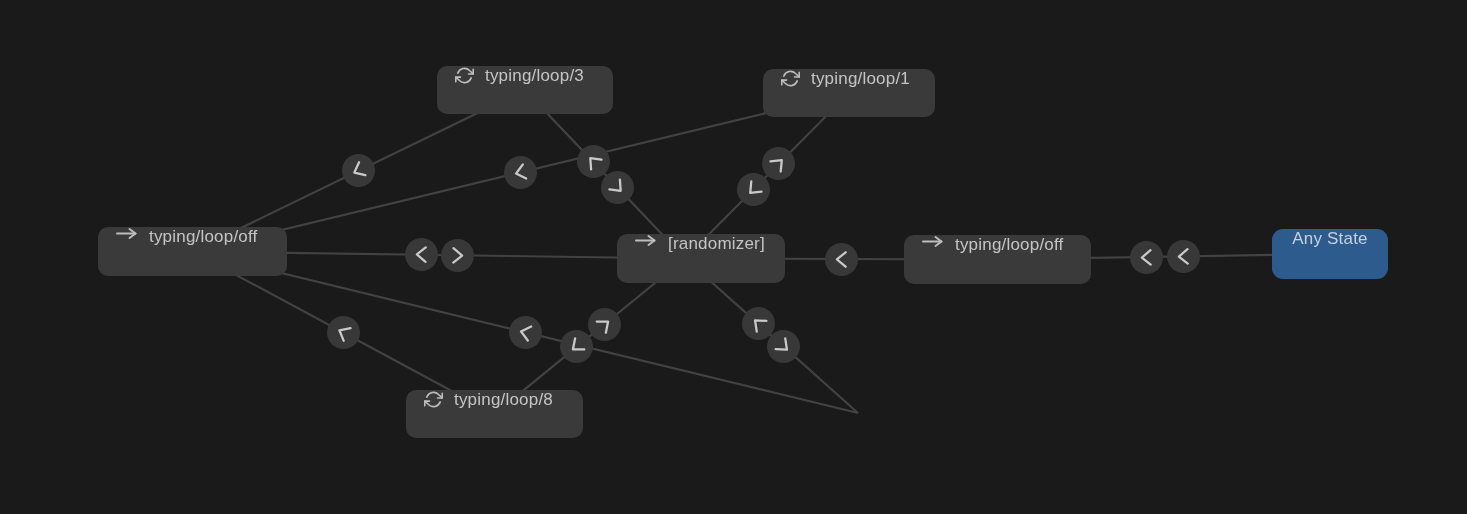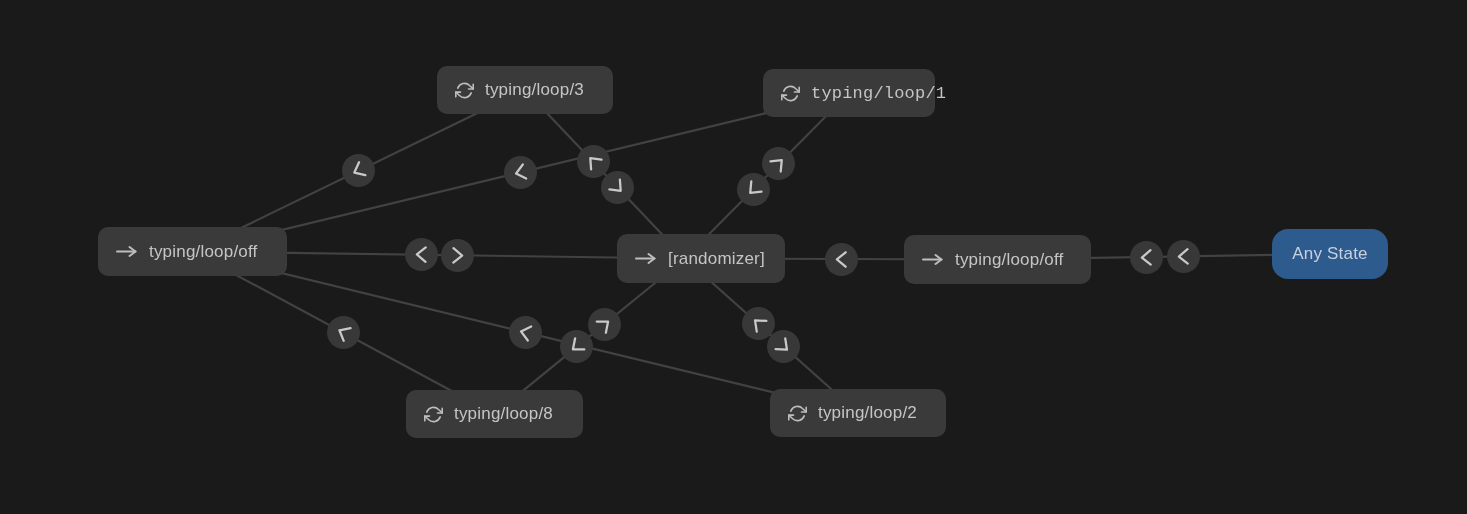--- a/index.html
+++ b/index.html
@@ -24,33 +24,33 @@
   #badge-layer{position:absolute;left:0;top:0;width:1467px;height:514px;pointer-events:none;}
   .badge{
     position:absolute;width:33px;height:33px;border-radius:50%;
     background:var(--badge-bg);pointer-events:auto;
   }
   .badge svg{width:100%;height:100%;display:block;transform-origin:50% 50%;}
   .badge polyline{fill:none;stroke:var(--badge-glyph);stroke-width:2.2;stroke-linecap:round;stroke-linejoin:round;}
   .node{
     position:absolute;box-sizing:border-box;
     background:var(--node-bg);border-radius:10px;
-    display:flex;align-items:center;gap:11px;
+    display:flex;align-items:flex-start;gap:11px;
     padding:0 18px;
     color:var(--node-text);font-size:17px;letter-spacing:.2px;
     cursor:default;user-select:none;
   }
   .node .icon{display:flex;align-items:center;color:#bdbdbd;flex:0 0 auto;}
   .node .icon svg{display:block;fill:none;stroke:currentColor;stroke-width:2;stroke-linecap:round;stroke-linejoin:round;}
   .node.accent{
     background:var(--accent-bg);color:var(--accent-text);
-    justify-content:center;padding:0;border-radius:16px;
+    justify-content:center;padding:0;border-radius:11px;
   }
   #typing-loop-3{left:437px;top:66px;width:176px;height:48px;}
-  #typing-loop-1{left:763px;top:69px;width:172px;height:48px;font-family:Liberation Mono, monospace;}
+  #typing-loop-1{left:763px;top:69px;width:172px;height:48px;}
   #typing-loop-off-left{left:98px;top:227px;width:189px;height:49px;}
   #randomizer{left:601px;top:234px;width:168px;height:49px;margin-left:16px;}
   #typing-loop-off-right{left:904px;top:235px;width:187px;height:49px;}
   #any-state{left:1272px;top:229px;width:116px;height:50px;}
   #typing-loop-4{left:406px;top:390px;width:177px;height:48px;}
   #typing-loop-2{left:770px;top:389px;width:176px;height:48px;}
 </style>
 </head>
 <body>
 
@@ -220,25 +220,14 @@
       <svg width="19" height="19" viewBox="0 0 24 24">
           <polyline points="23 4 23 10 17 10"></polyline>
           <polyline points="1 20 1 14 7 14"></polyline>
           <path d="M3.51 9a9 9 0 0 1 14.85-3.36L23 10"></path>
           <path d="M1 14l4.64 4.36A9 9 0 0 0 20.49 15"></path>
         </svg>
     </span>
     <span class="label">typing/loop/8</span>
   </div>
 
-  <div class="node" id="typing-loop-2">
-    <span class="icon">
-      <svg width="19" height="19" viewBox="0 0 24 24">
-          <polyline points="23 4 23 10 17 10"></polyline>
-          <polyline points="1 20 1 14 7 14"></polyline>
-          <path d="M3.51 9a9 9 0 0 1 14.85-3.36L23 10"></path>
-          <path d="M1 14l4.64 4.36A9 9 0 0 0 20.49 15"></path>
-        </svg>
-    </span>
-    <span class="label">typing/loop/2</span>
-  </div>
 
 </div>
 
 </body></html>

